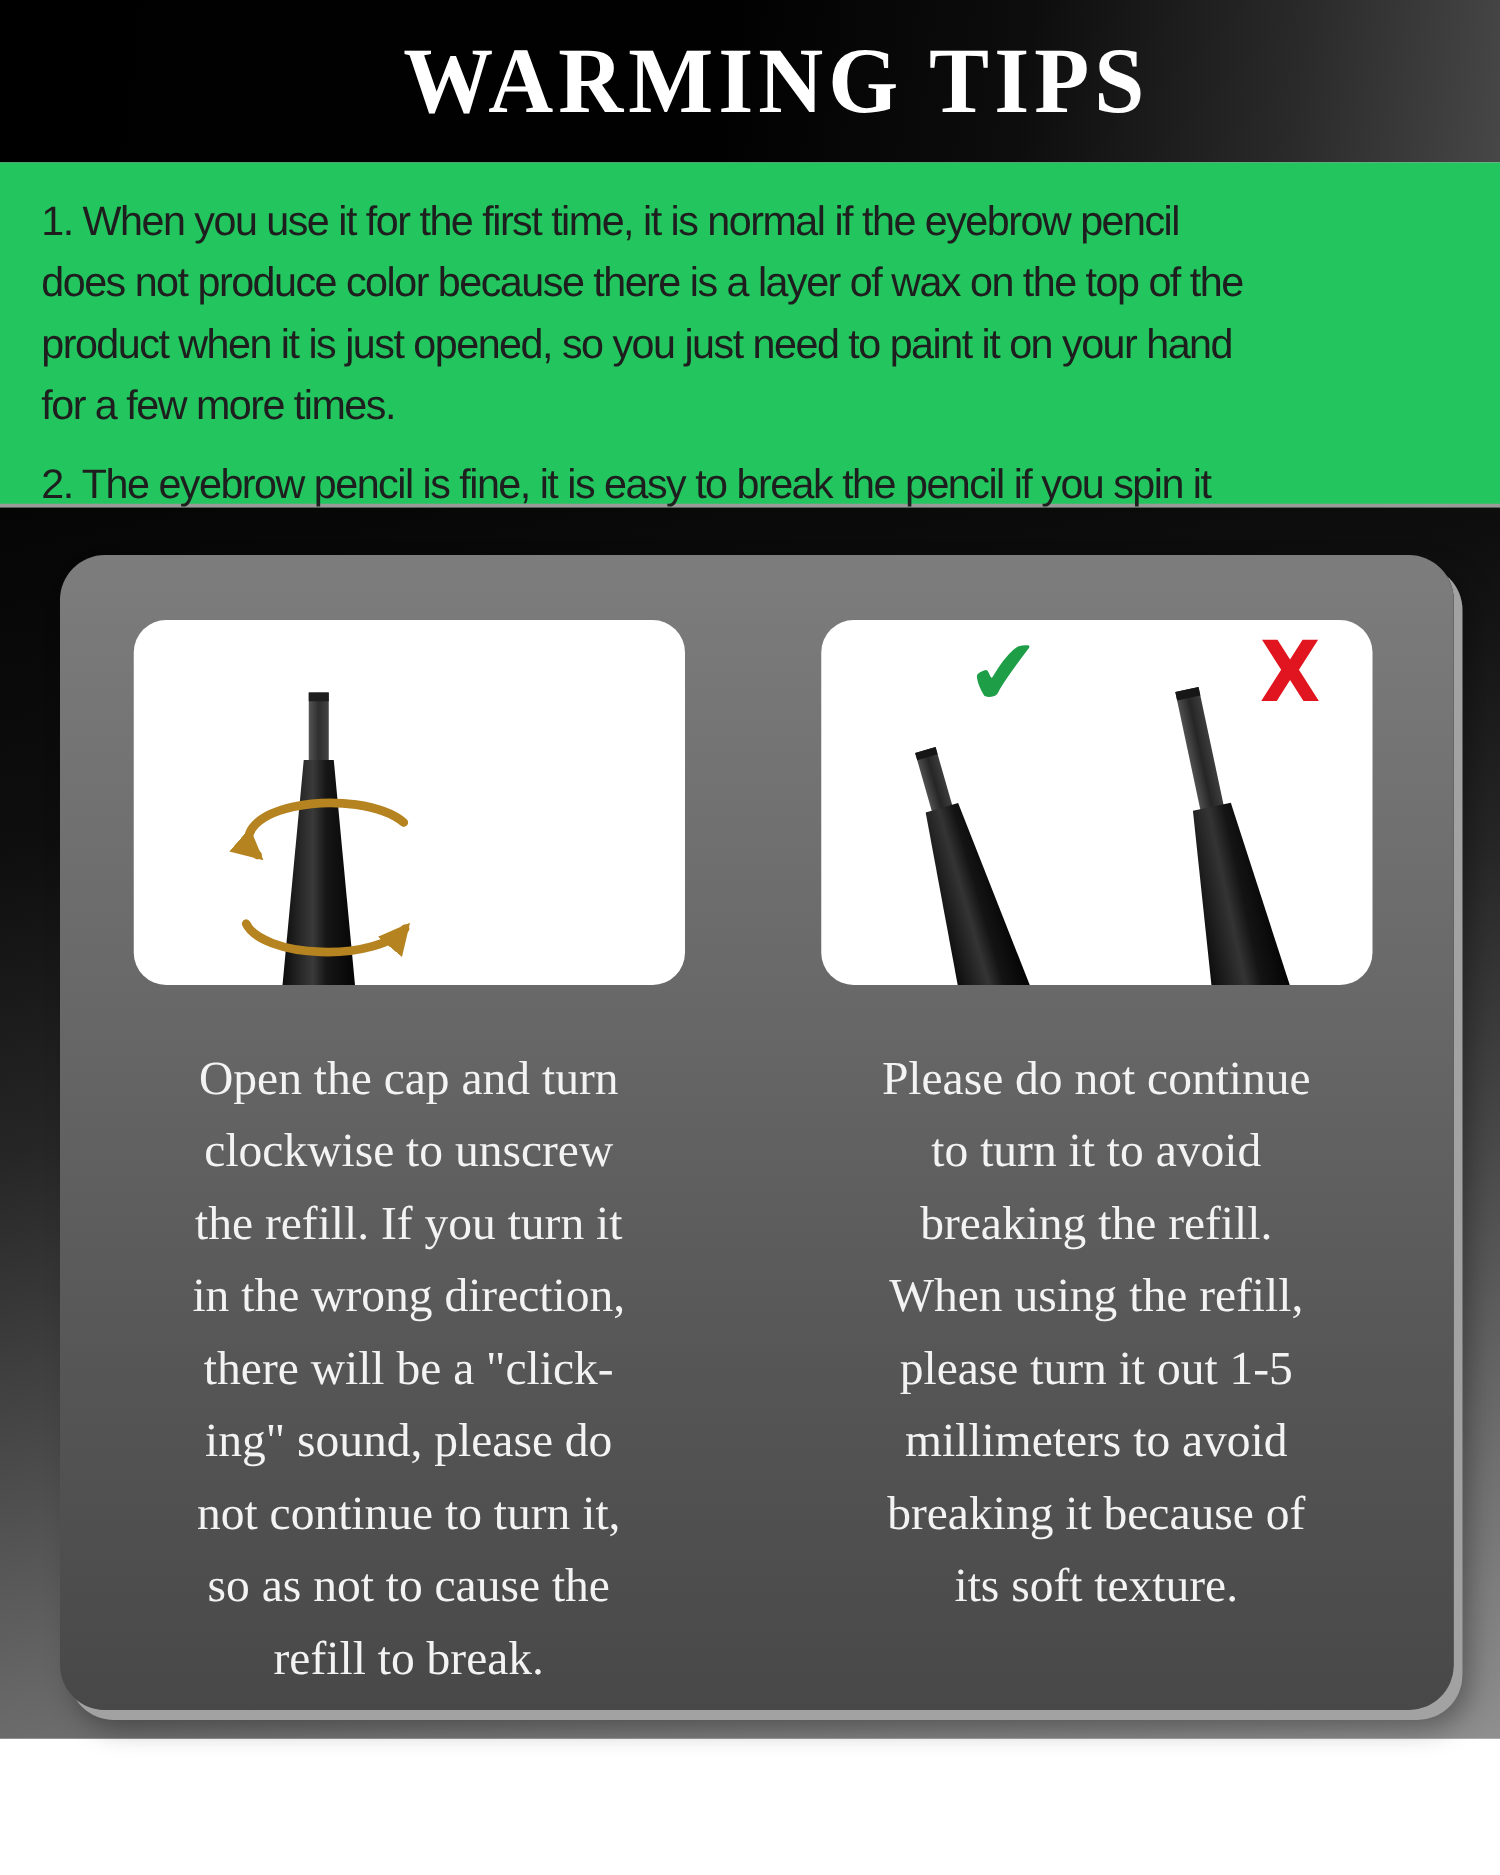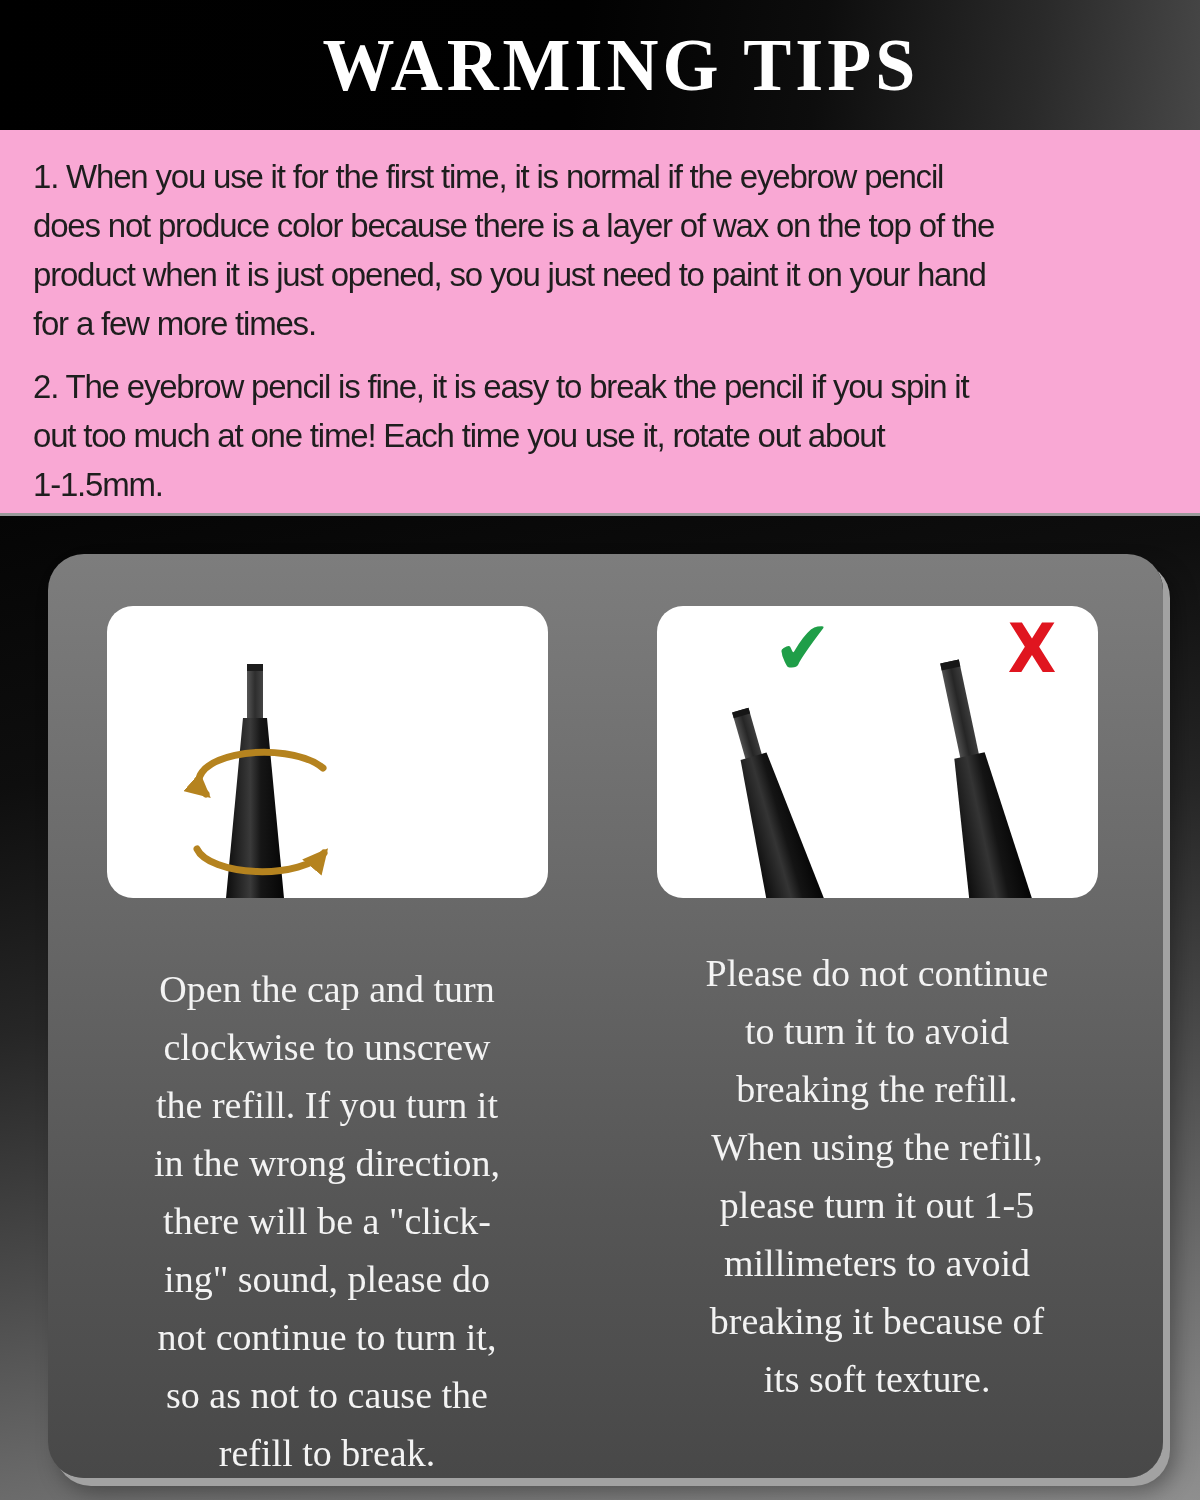--- a/index.html
+++ b/index.html
@@ -19,22 +19,22 @@
     font-family:"Liberation Serif", serif;
     font-weight:700;
     font-size:72px;
     letter-spacing:4px;
     transform:scaleY(1.04);
     white-space:nowrap;
   }
   
   .tips-section{
     box-sizing:border-box;
-    height:386px;
-    background:#f9a8d4;
+    height:276px;
+    background:#22c55e;
     padding:22px 20px 1px 33px;
     border-bottom:3px solid #9a9a9a;
   }
   .tip{
     margin:0 0 14px 0;
     font-size:33px;
     letter-spacing:-1.2px;
     line-height:49px;
     color:#1e1e1e;
     white-space:pre-line;
@@ -83,21 +83,21 @@
   .caption{
     position:absolute;top:390px;
     width:500px;
     font-family:"Liberation Serif", serif;
     font-size:38px;
     line-height:58px;
     color:#f3f3f3;
     text-align:center;
     white-space:pre-line;
   }
-  .caption.left{left:29px;margin-top:16px;}
+  .caption.left{left:29px;}
   .caption.right{left:579px;}
 </style>
 </head>
 <body>
 
 <div class="banner">
   <div class="banner-title">WARMING TIPS</div>
 </div>
 
 <div class="tips-section">

